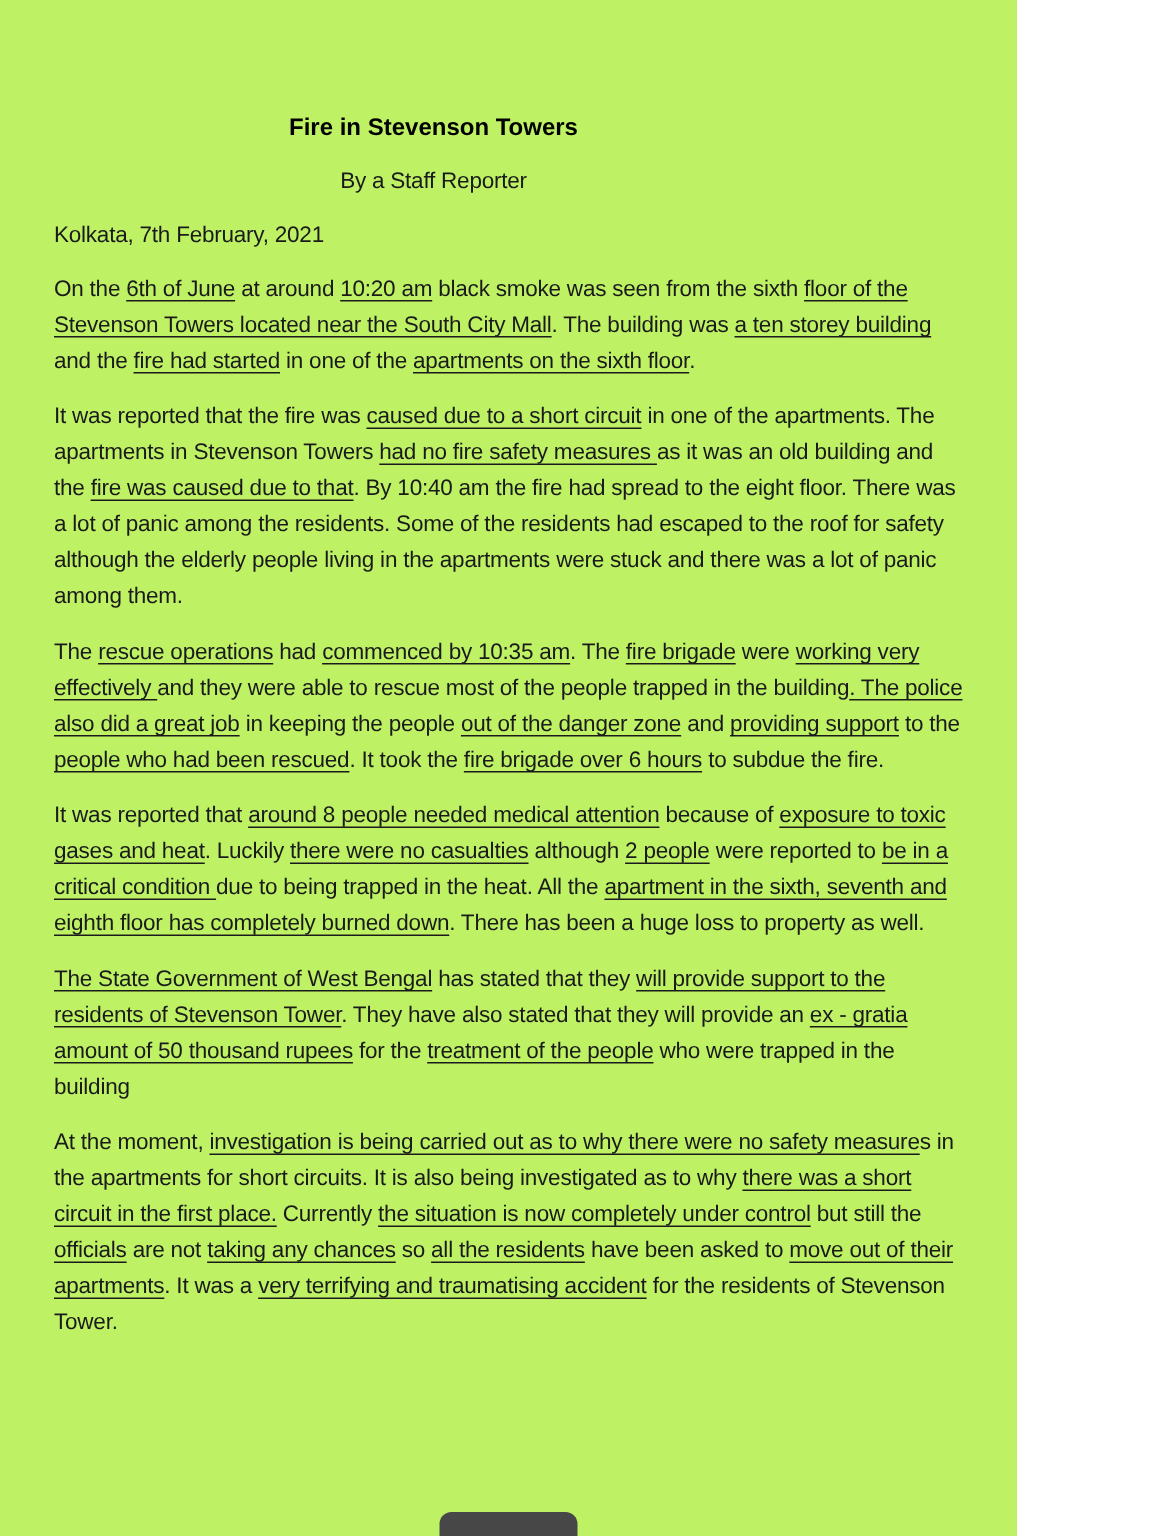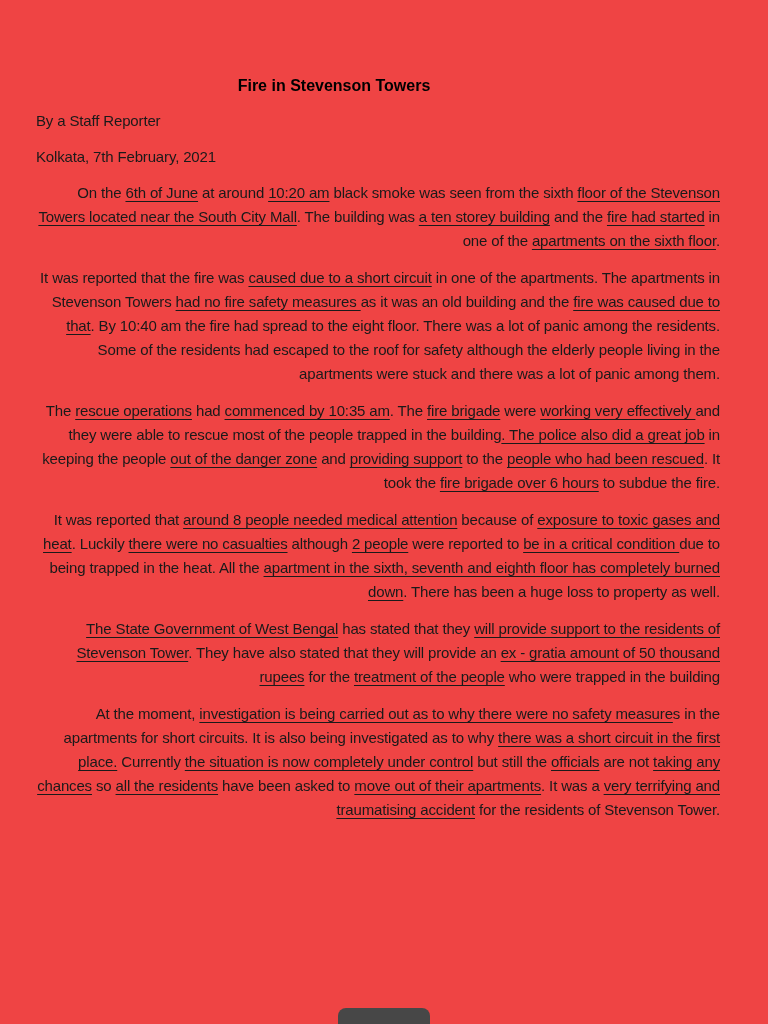--- a/index.html
+++ b/index.html
@@ -10,53 +10,53 @@
   body {
     width: 768px;
     height: 1024px;
     position: relative;
     overflow: hidden;
     font-family: "Liberation Sans", sans-serif;
     color: #1a1a1a;
   }
   .page {
     box-sizing: border-box;
-    width: 768px;
+    width: 678px;
     height: 1024px;
     padding: 76px 36px 0 36px;
-    background: #ef4444;
+    background: #bef264;
     position: relative;
   }
   .title {
     margin: 0 100px 0 0;
     text-align: center;
     font-size: 16px;
     line-height: 20px;
     font-weight: 700;
     color: #000000;
   }
   .byline {
     margin: 14px 100px 0 0;
-    text-align: left;
+    text-align: center;
     font-size: 15px;
     line-height: 22px;
     letter-spacing: -0.15px;
   }
   .dateline {
     margin: 14px 0 13px 0;
     font-size: 15px;
     line-height: 22px;
     letter-spacing: -0.15px;
   }
   .body-text p {
-    margin: 0 12px 13px 0;
+    margin: 0 0 13px 0;
     font-size: 15px;
     line-height: 24px;
     letter-spacing: -0.15px;
-    text-align: right;
+    text-align: left;
   }
   .u {
     text-decoration: underline;
     text-decoration-thickness: 1px;
     text-underline-offset: 3px;
   }
   .bottom-pill {
     position: absolute;
     left: 50%;
     transform: translateX(-50%);

